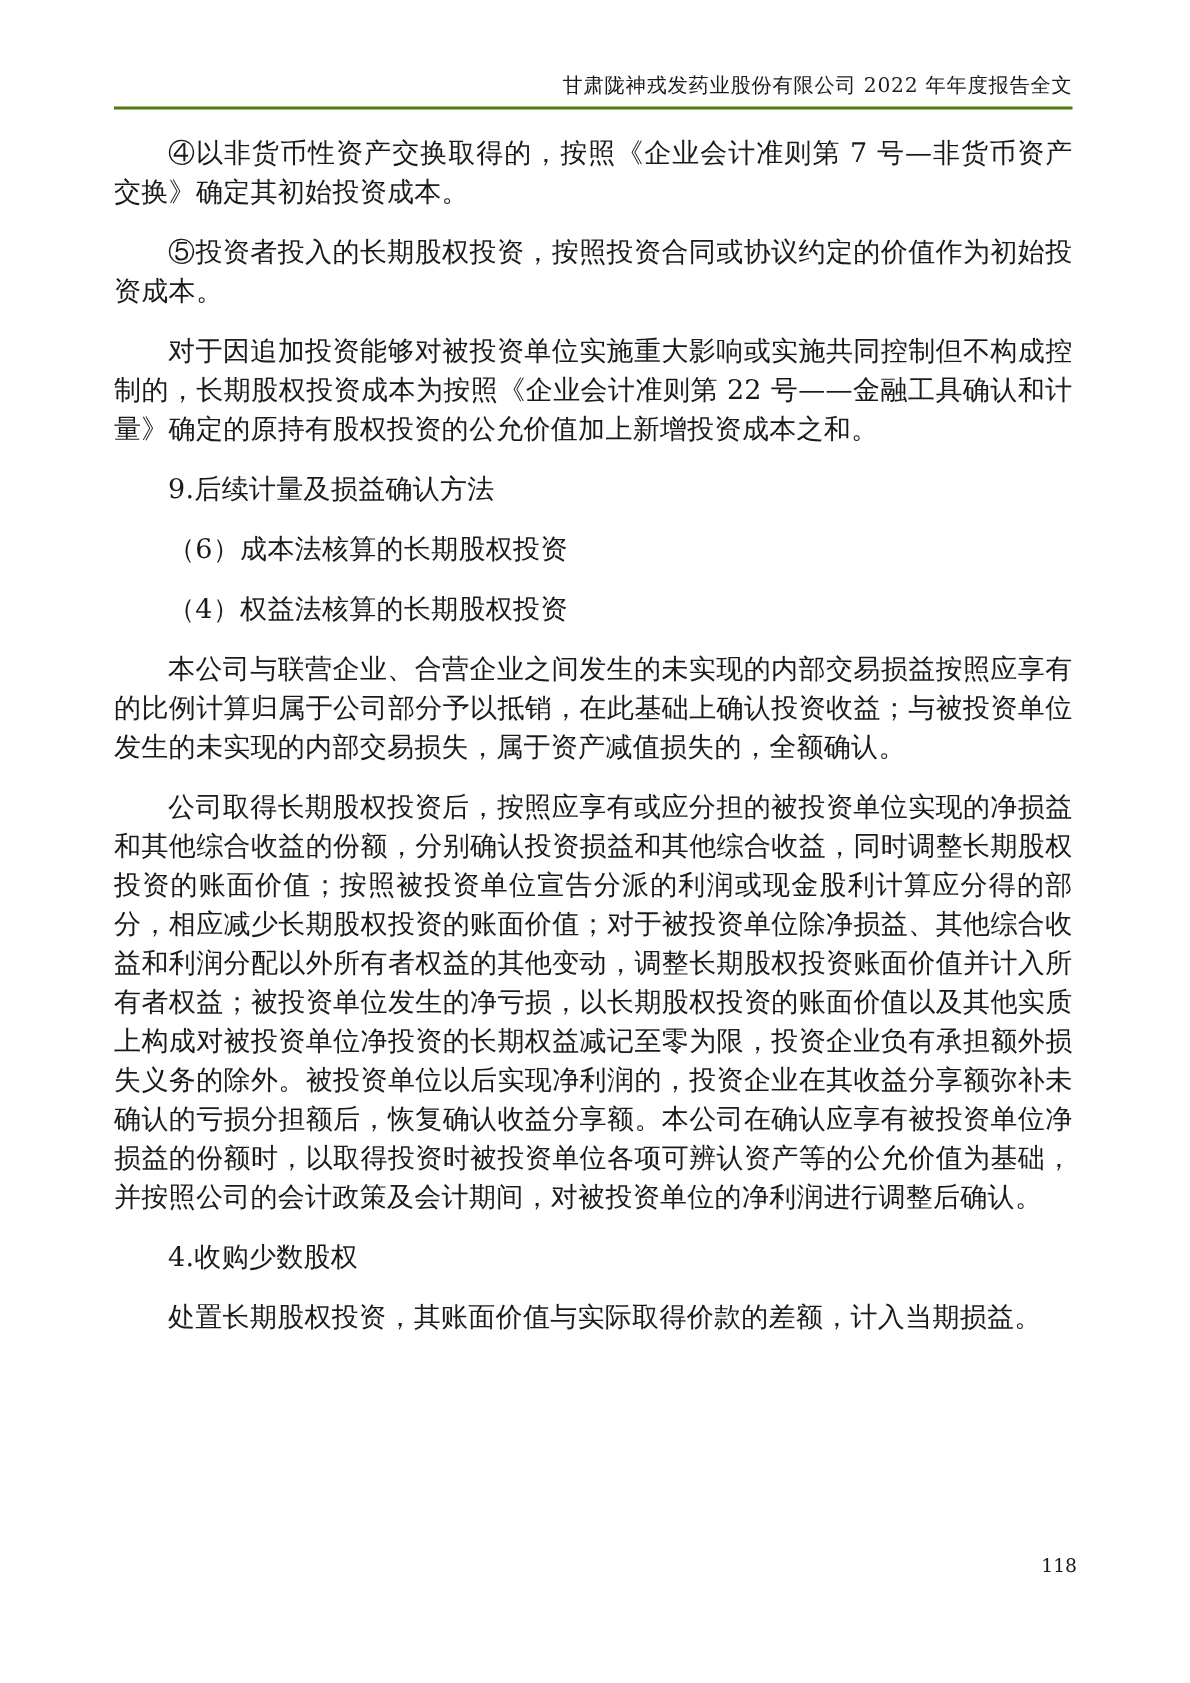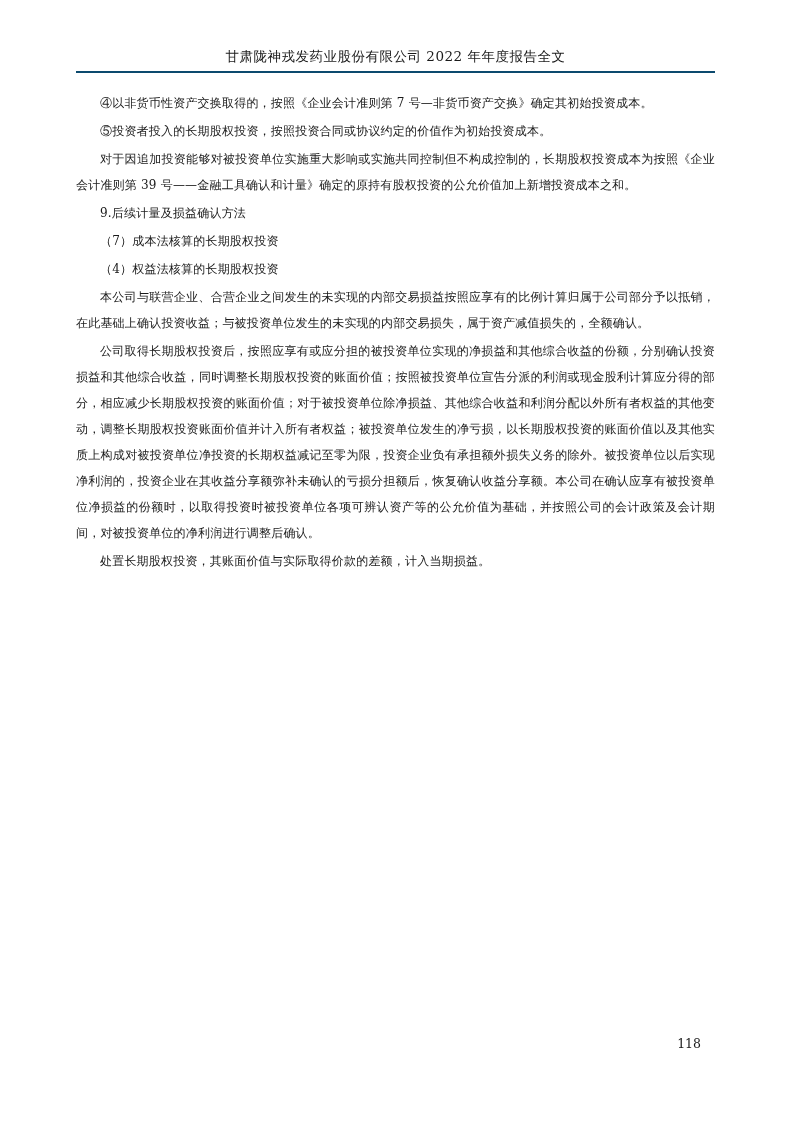--- a/index.html
+++ b/index.html
@@ -12,67 +12,68 @@
     width: 793px;
     height: 1122px;
     background: #ffffff;
     overflow: hidden;
   }
   .page-header {
     position: absolute;
     top: 48px;
     left: 76px;
     right: 78px;
-    text-align: center;
+    text-align: right;
     font-size: 13.5px;
     color: #1a1a1a;
     padding-bottom: 5px;
-    border-bottom: 2px solid #0c4a6e;
+    border-bottom: 2px solid #4d7c0f;
     letter-spacing: 0.5px;
   }
   .content {
     position: absolute;
     top: 90px;
     left: 76px;
     right: 78px;
     color: #1a1a1a;
   }
   .content p {
-    font-size: 12px;
+    font-size: 18px;
     line-height: 26px;
     text-align: justify;
     text-indent: 2em;
     color: #1a1a1a;
     letter-spacing: 0.2px;
   }
   .content p + p {
-    margin-top: 2px;
+    margin-top: 14px;
   }
   .page-footer {
     position: absolute;
     top: 1036px;
-    right: 92px;
+    right: 75px;
     font-size: 12.5px;
     color: #1a1a1a;
   }
 </style>
 </head>
 <body>
 
 <div class="page">
 
   <div class="page-header">甘肃陇神戎发药业股份有限公司 2022 年年度报告全文</div>
 
   <div class="content">
     <p>④以非货币性资产交换取得的，按照《企业会计准则第 7 号—非货币资产交换》确定其初始投资成本。</p>
     <p>⑤投资者投入的长期股权投资，按照投资合同或协议约定的价值作为初始投资成本。</p>
-    <p>对于因追加投资能够对被投资单位实施重大影响或实施共同控制但不构成控制的，长期股权投资成本为按照《企业会计准则第 39 号——金融工具确认和计量》确定的原持有股权投资的公允价值加上新增投资成本之和。</p>
+    <p>对于因追加投资能够对被投资单位实施重大影响或实施共同控制但不构成控制的，长期股权投资成本为按照《企业会计准则第 22 号——金融工具确认和计量》确定的原持有股权投资的公允价值加上新增投资成本之和。</p>
     <p>9.后续计量及损益确认方法</p>
-    <p>（7）成本法核算的长期股权投资</p>
+    <p>（6）成本法核算的长期股权投资</p>
     <p>（4）权益法核算的长期股权投资</p>
     <p>本公司与联营企业、合营企业之间发生的未实现的内部交易损益按照应享有的比例计算归属于公司部分予以抵销，在此基础上确认投资收益；与被投资单位发生的未实现的内部交易损失，属于资产减值损失的，全额确认。</p>
     <p>公司取得长期股权投资后，按照应享有或应分担的被投资单位实现的净损益和其他综合收益的份额，分别确认投资损益和其他综合收益，同时调整长期股权投资的账面价值；按照被投资单位宣告分派的利润或现金股利计算应分得的部分，相应减少长期股权投资的账面价值；对于被投资单位除净损益、其他综合收益和利润分配以外所有者权益的其他变动，调整长期股权投资账面价值并计入所有者权益；被投资单位发生的净亏损，以长期股权投资的账面价值以及其他实质上构成对被投资单位净投资的长期权益减记至零为限，投资企业负有承担额外损失义务的除外。被投资单位以后实现净利润的，投资企业在其收益分享额弥补未确认的亏损分担额后，恢复确认收益分享额。本公司在确认应享有被投资单位净损益的份额时，以取得投资时被投资单位各项可辨认资产等的公允价值为基础，并按照公司的会计政策及会计期间，对被投资单位的净利润进行调整后确认。</p>
+    <p>4.收购少数股权</p>
     <p>处置长期股权投资，其账面价值与实际取得价款的差额，计入当期损益。</p>
   </div>
 
   <div class="page-footer">118</div>
 
 </div>
 
 </body></html>

